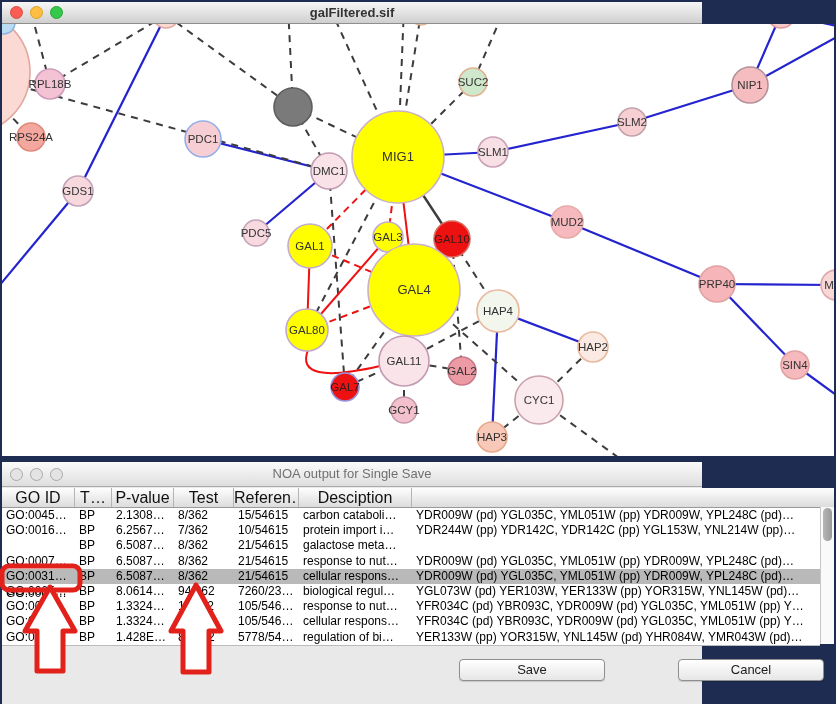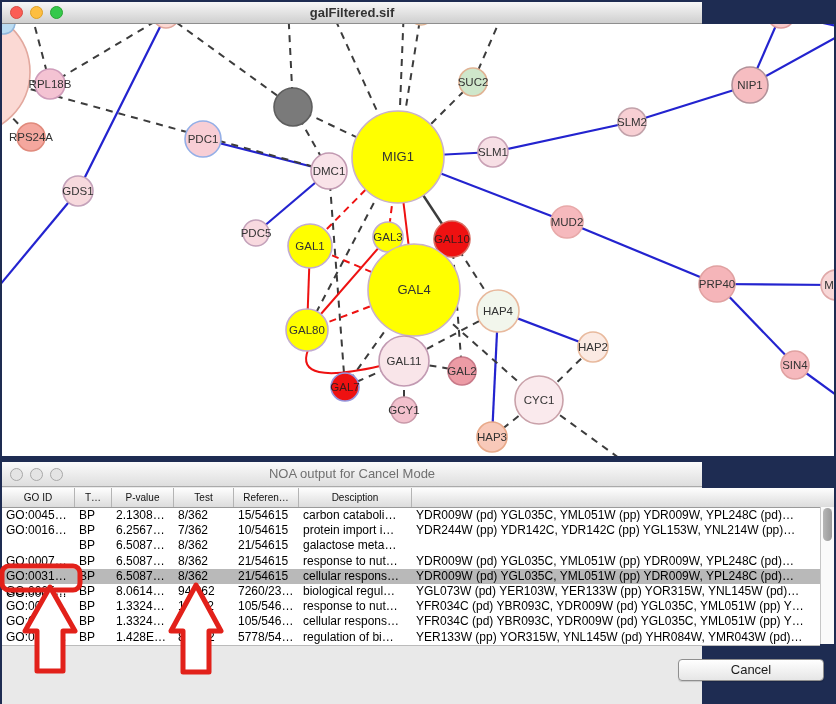--- a/index.html
+++ b/index.html
@@ -28,21 +28,21 @@
   .light.green{background:#35c94b;border:1px solid #28a532;}
   .light.inactive{background:#e4e4e4;border:1px solid #a8a8a8;}
   #graph-canvas{position:absolute;left:0;top:22px;width:832px;height:432px;overflow:hidden;background:#fff;}
   #graph-svg{display:block;}
 
   
   #noa-table{position:absolute;left:0;top:26px;width:832px;}
   #noa-header{display:flex;height:19px;background:linear-gradient(#fefefe,#dcdcdc);border-bottom:1px solid #9a9a9a;}
   .hcell{
     box-sizing:border-box;height:19px;line-height:19px;text-align:center;
-    font-size:10px;color:#111;border-right:1px solid #b4b4b4;
+    font-size:16px;color:#111;border-right:1px solid #b4b4b4;
     overflow:hidden;white-space:nowrap;flex:0 0 auto;
   }
   #noa-rows{background:#ffffff;width:818px;border-bottom:1px solid #bbb;}
   .trow{display:flex;height:15.2px;}
   .trow.selected{background:#b9b9b9;}
   .tcell{
     box-sizing:border-box;height:15.2px;line-height:15.2px;padding-left:4px;
     font-size:12px;color:#000;overflow:hidden;white-space:nowrap;flex:0 0 auto;
   }
   #table-scrollbar{
@@ -200,21 +200,21 @@
   </div>
 </div>
 
 <div class="window" id="noa-win">
   <div class="titlebar">
     <div class="lights">
       <div class="light inactive"></div>
       <div class="light inactive"></div>
       <div class="light inactive"></div>
     </div>
-    <span class="title-text">NOA output for Cancel Mode</span>
+    <span class="title-text">NOA output for Single Save</span>
   </div>
   <div id="noa-table">
     <div id="noa-header">
         <div class="hcell" style="width: 73px;">GO ID</div>
         <div class="hcell" style="width: 37px;">T…</div>
         <div class="hcell" style="width: 62px;">P-value</div>
         <div class="hcell" style="width: 60px;">Test</div>
         <div class="hcell" style="width: 65px;">Referen…</div>
         <div class="hcell" style="width: 113px;">Desciption</div>
         <div class="hcell" style="width: 14px; border-right: none;"></div>
@@ -299,20 +299,21 @@
           <div class="tcell" style="width: 65px;">5778/54…</div>
           <div class="tcell" style="width: 113px;">regulation of bi…</div>
           <div class="tcell" style="width: 408px;">YER133W (pp) YOR315W, YNL145W (pd) YHR084W, YMR043W (pd)…</div>
         </div>
       </div>
     <div id="table-scrollbar">
       <div id="scroll-thumb"></div>
     </div>
   </div>
   <div id="button-bar">
+    <button class="mac-btn" id="save-btn">Save</button>
     <button class="mac-btn" id="cancel-btn">Cancel</button>
   </div>
 </div>
 
 <svg id="annotation-overlay" viewBox="0 0 836 704" xmlns="http://www.w3.org/2000/svg">
     <rect x="2" y="566" width="78" height="24" rx="7" fill="none" stroke="#e2211a" stroke-width="5"></rect>
     <polygon points="50,587 75,631 63,631 63,671 37,671 37,631 25,631" fill="#ffffff" stroke="#e2211a" stroke-width="5" stroke-linejoin="round"></polygon>
     <polygon points="196,585 221,631 209,631 209,672 183,672 183,631 171,631" fill="#ffffff" stroke="#e2211a" stroke-width="5" stroke-linejoin="round"></polygon>
   </svg>
 

